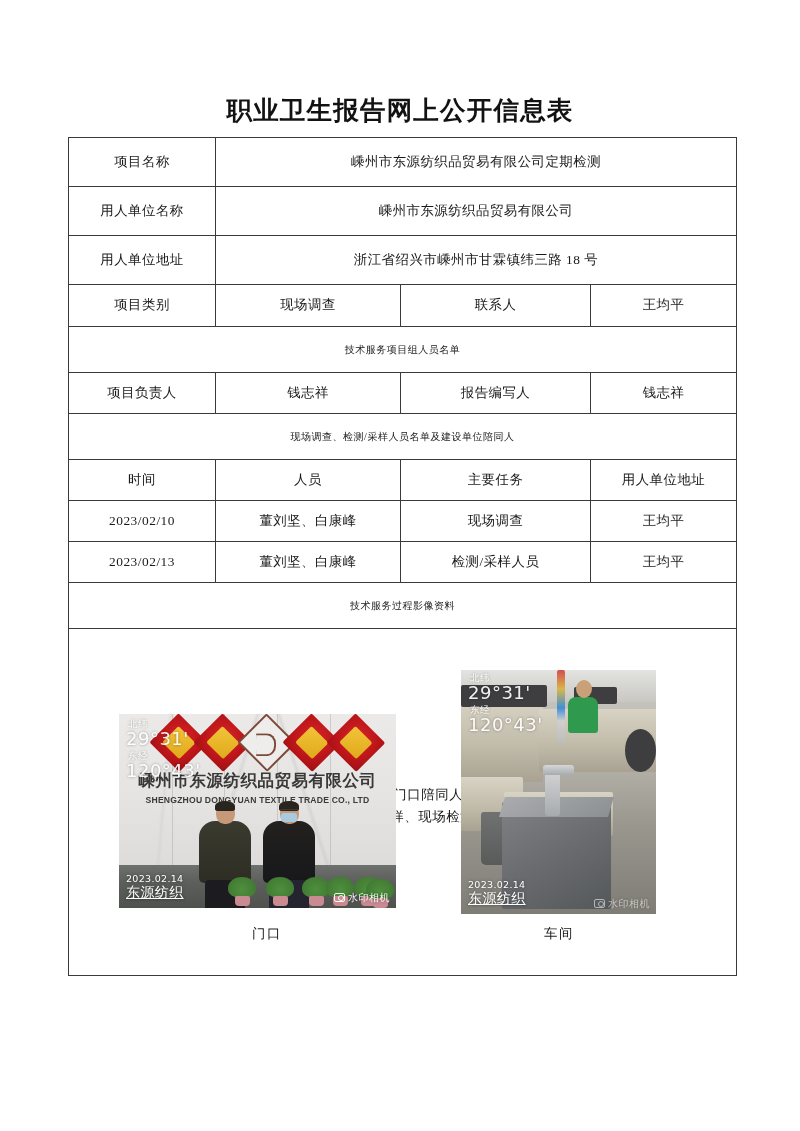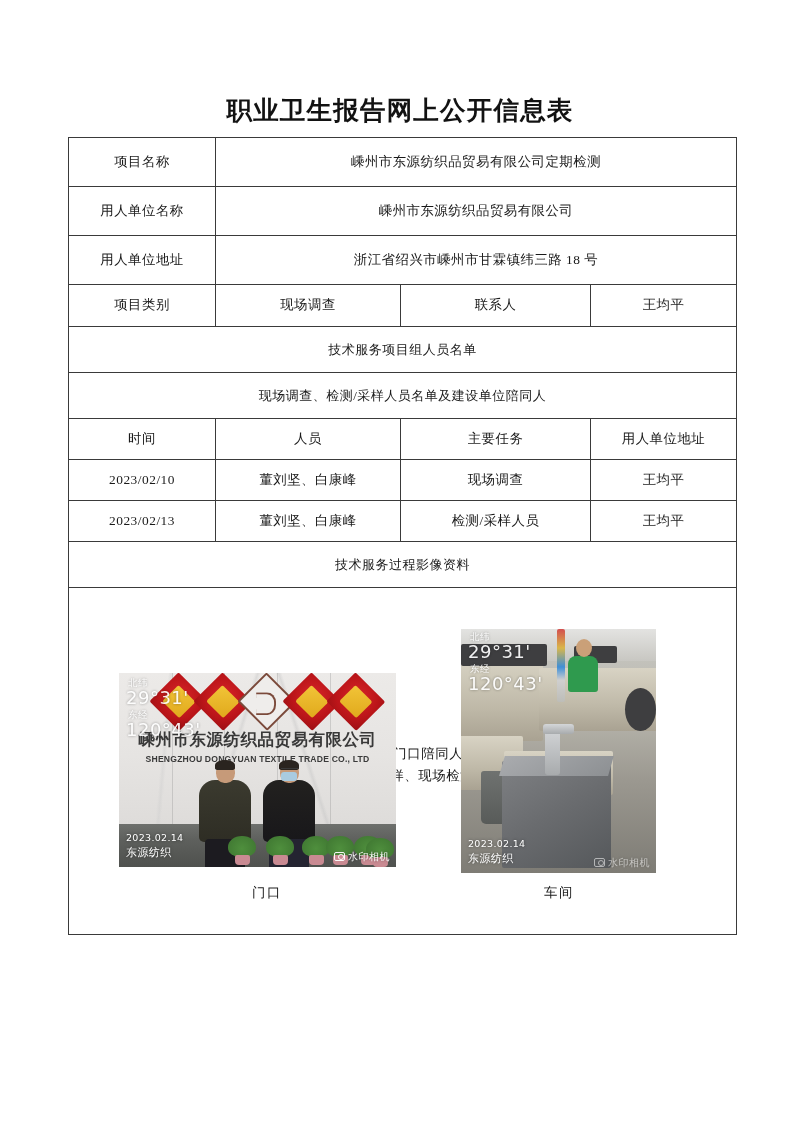--- a/index.html
+++ b/index.html
@@ -60,21 +60,21 @@
     font-family: "Liberation Serif", "DejaVu Serif", serif;
     letter-spacing: 0.5px;
   }
   .r-tall  { height: 49px; }
   .r-mid   { height: 42px; }
   .r-short { height: 41px; }
   .r-band  { height: 46px; }
 
   .label-cell { letter-spacing: 1px; }
   .wide-cell  { letter-spacing: 0.8px; }
-  .band-cell  { letter-spacing: 1px; font-size: 13px; }
+  .band-cell  { letter-spacing: 1px; font-size: 10px; }
 
   
   .media-cell {
     text-align: left;
     vertical-align: top;
     padding: 0;
     height: 347px;
     position: relative;
   }
   .fig-legend {
@@ -314,21 +314,21 @@
   .wm-val { font-size: 18px; font-weight: 400; letter-spacing: .5px; }
   .wm-foot {
     position: absolute;
     left: 7px;
     color: #ffffff;
     font-family: "DejaVu Sans", "Liberation Sans", sans-serif;
     text-shadow: 0 0 3px rgba(0,0,0,.5);
     white-space: nowrap;
   }
   .wm-date { font-size: 9.5px; letter-spacing: .3px; }
-  .wm-name { font-size: 11px; letter-spacing: .4px; }
+  .wm-name { font-size: 14px; letter-spacing: .4px; text-decoration: underline; }
   .wm-brand {
     position: absolute;
     right: 6px; bottom: 4px;
     color: #ffffff;
     font-size: 10px;
     font-family: "DejaVu Sans", "Liberation Sans", sans-serif;
     text-shadow: 0 0 3px rgba(0,0,0,.5);
     white-space: nowrap;
     display: flex; align-items: center; gap: 3px;
     opacity: .95;
@@ -395,20 +395,26 @@
         <td class="label-cell">项目类别</td>
         <td>现场调查</td>
         <td class="label-cell">联系人</td>
         <td>王均平</td>
       </tr>
 
       <tr class="r-band">
         <td class="band-cell" colspan="4">技术服务项目组人员名单</td>
       </tr>
 
+      <tr class="r-short">
+        <td class="label-cell">项目负责人</td>
+        <td>钱志祥</td>
+        <td class="label-cell">报告编写人</td>
+        <td>钱志祥</td>
+      </tr>
 
 
       <tr class="r-band">
         <td class="band-cell" colspan="4">现场调查、检测/采样人员名单及建设单位陪同人</td>
       </tr>
 
       <tr class="r-short">
         <td class="label-cell">时间</td>
         <td class="label-cell">人员</td>
         <td class="label-cell">主要任务</td>

